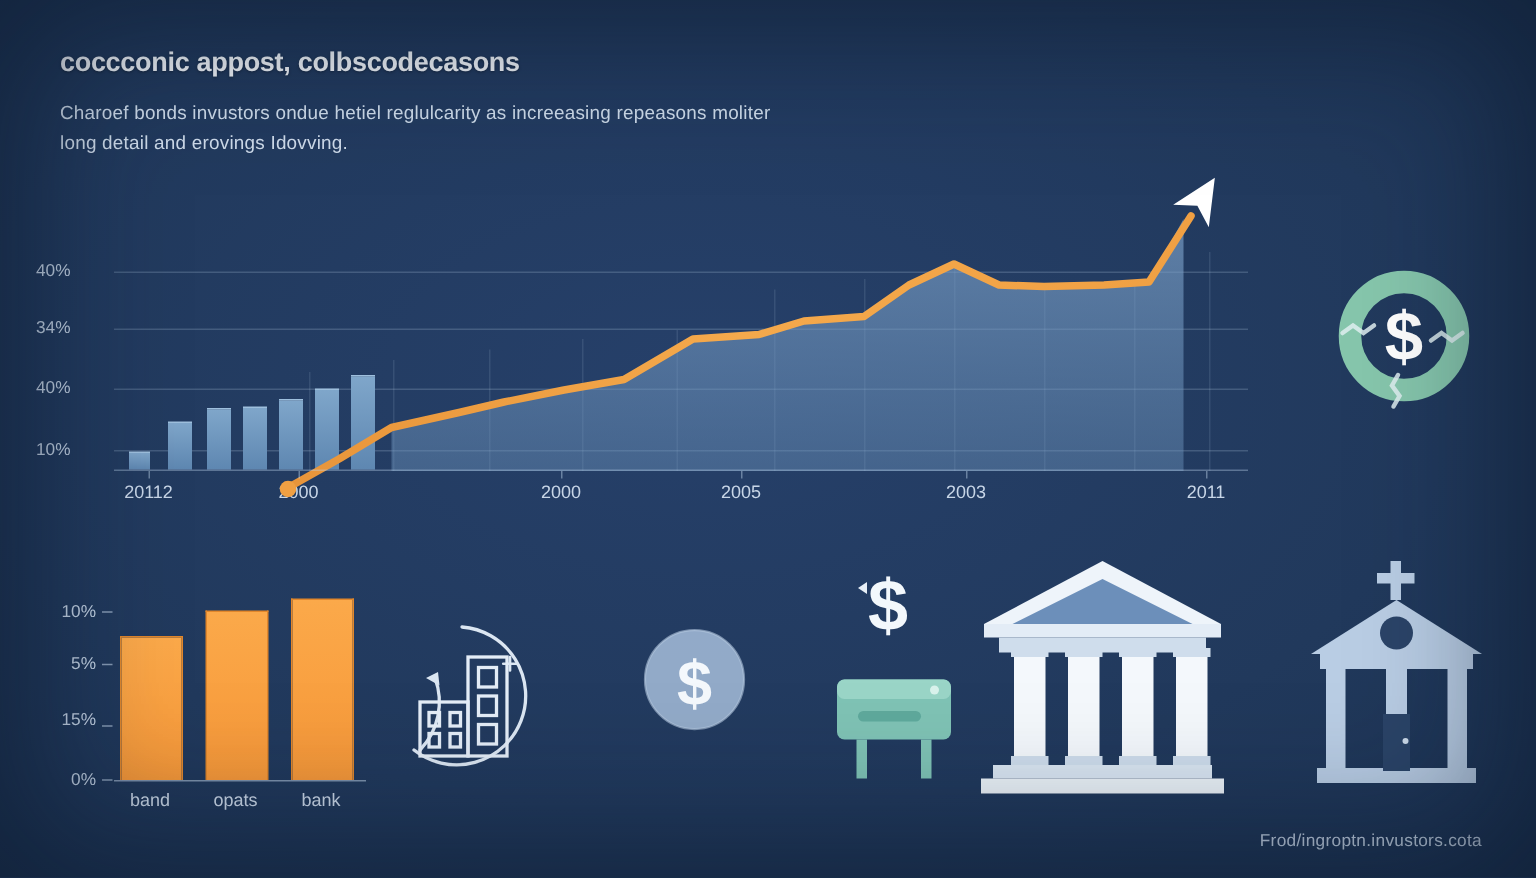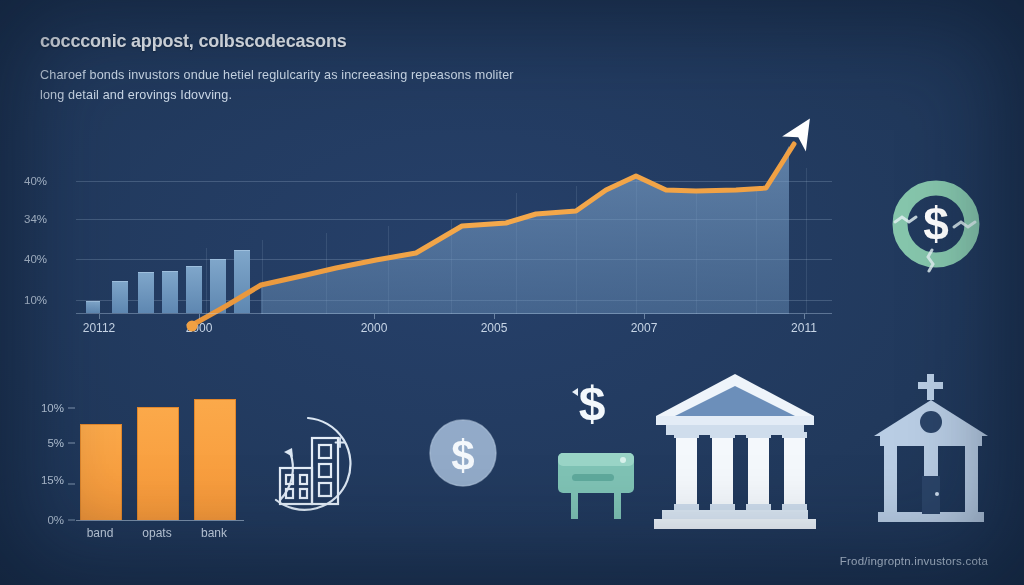--- a/index.html
+++ b/index.html
@@ -203,21 +203,21 @@
 
     <div class="ylabel" style="top:53px">40%</div>
     <div class="ylabel" style="top:91px">34%</div>
     <div class="ylabel" style="top:131px">40%</div>
     <div class="ylabel" style="top:172px">10%</div>
 
     <div class="xlabel" style="left:75px">20112</div>
     <div class="xlabel" style="left:175px">2000</div>
     <div class="xlabel" style="left:350px">2000</div>
     <div class="xlabel" style="left:470px">2005</div>
-    <div class="xlabel" style="left:620px">2007</div>
+    <div class="xlabel" style="left:620px">2003</div>
     <div class="xlabel" style="left:780px">2011</div>
 
     <div id="plot">
 
       <div class="gridline" style="top:53px"></div>
       <div class="gridline" style="top:91px"></div>
       <div class="gridline" style="top:131px"></div>
       <div class="gridline" style="top:172px"></div>
 
       <div class="vgrid" style="left:130px; top:120px; height:66px;"></div>

